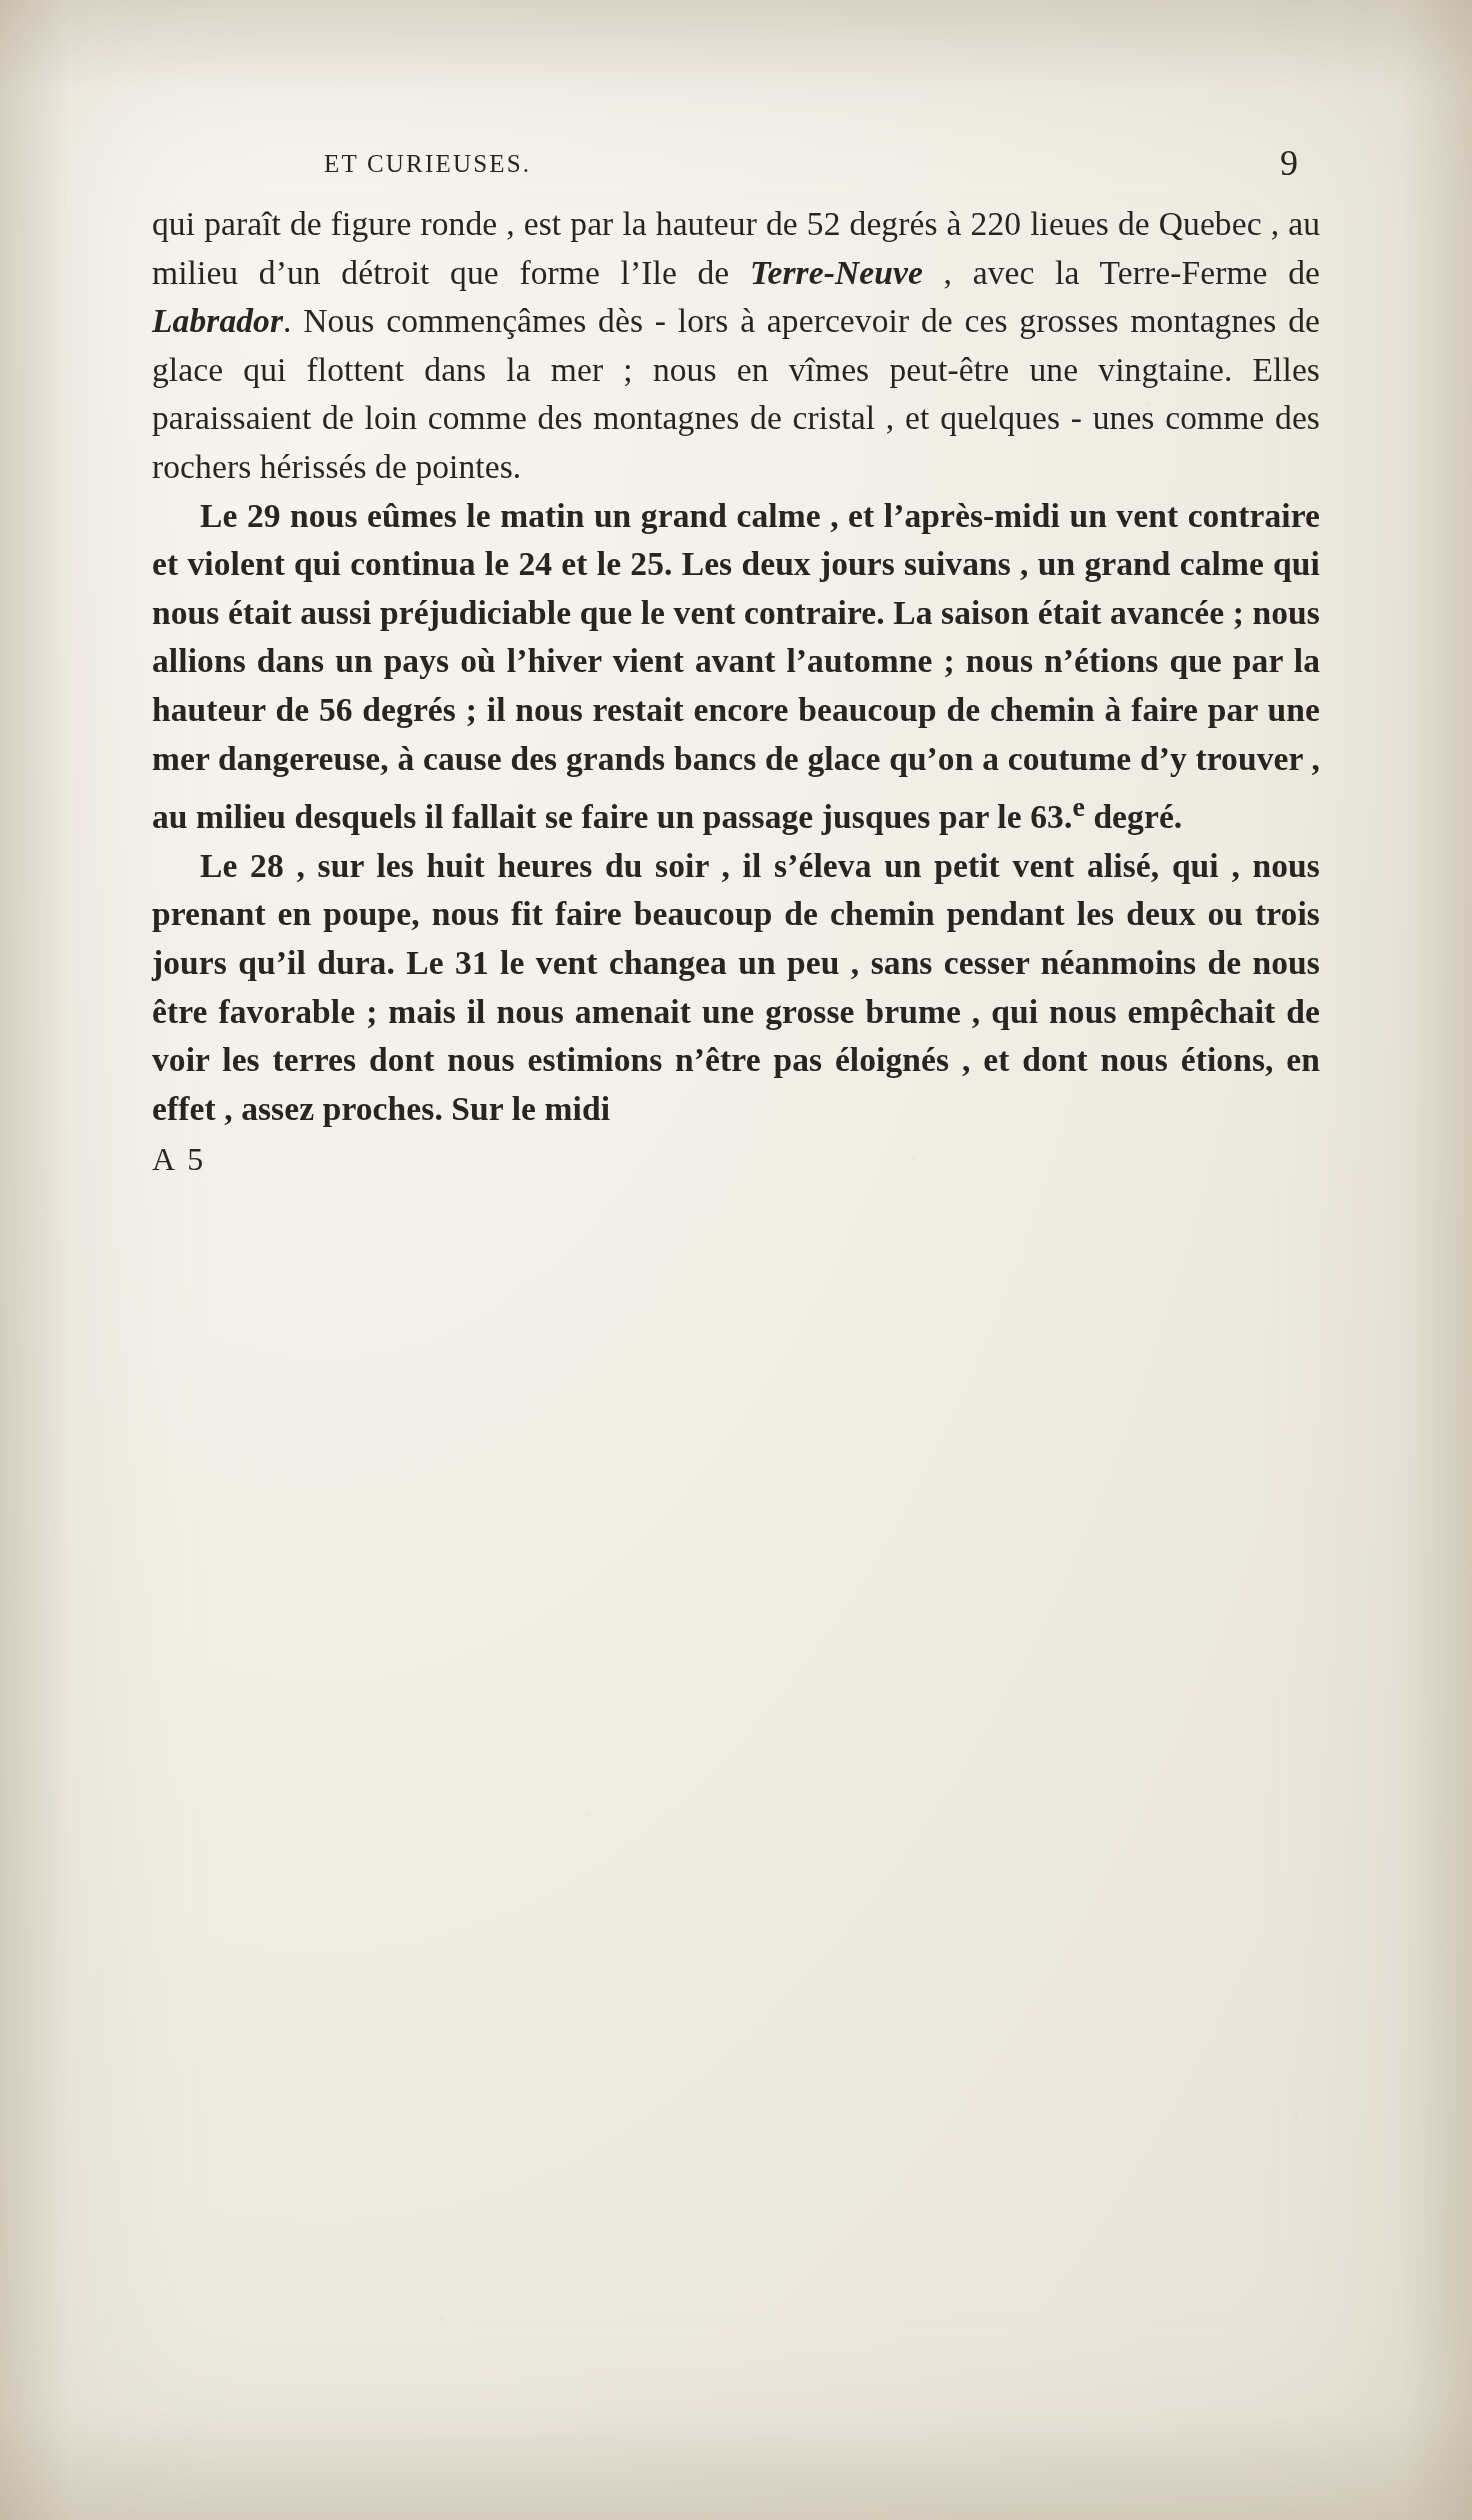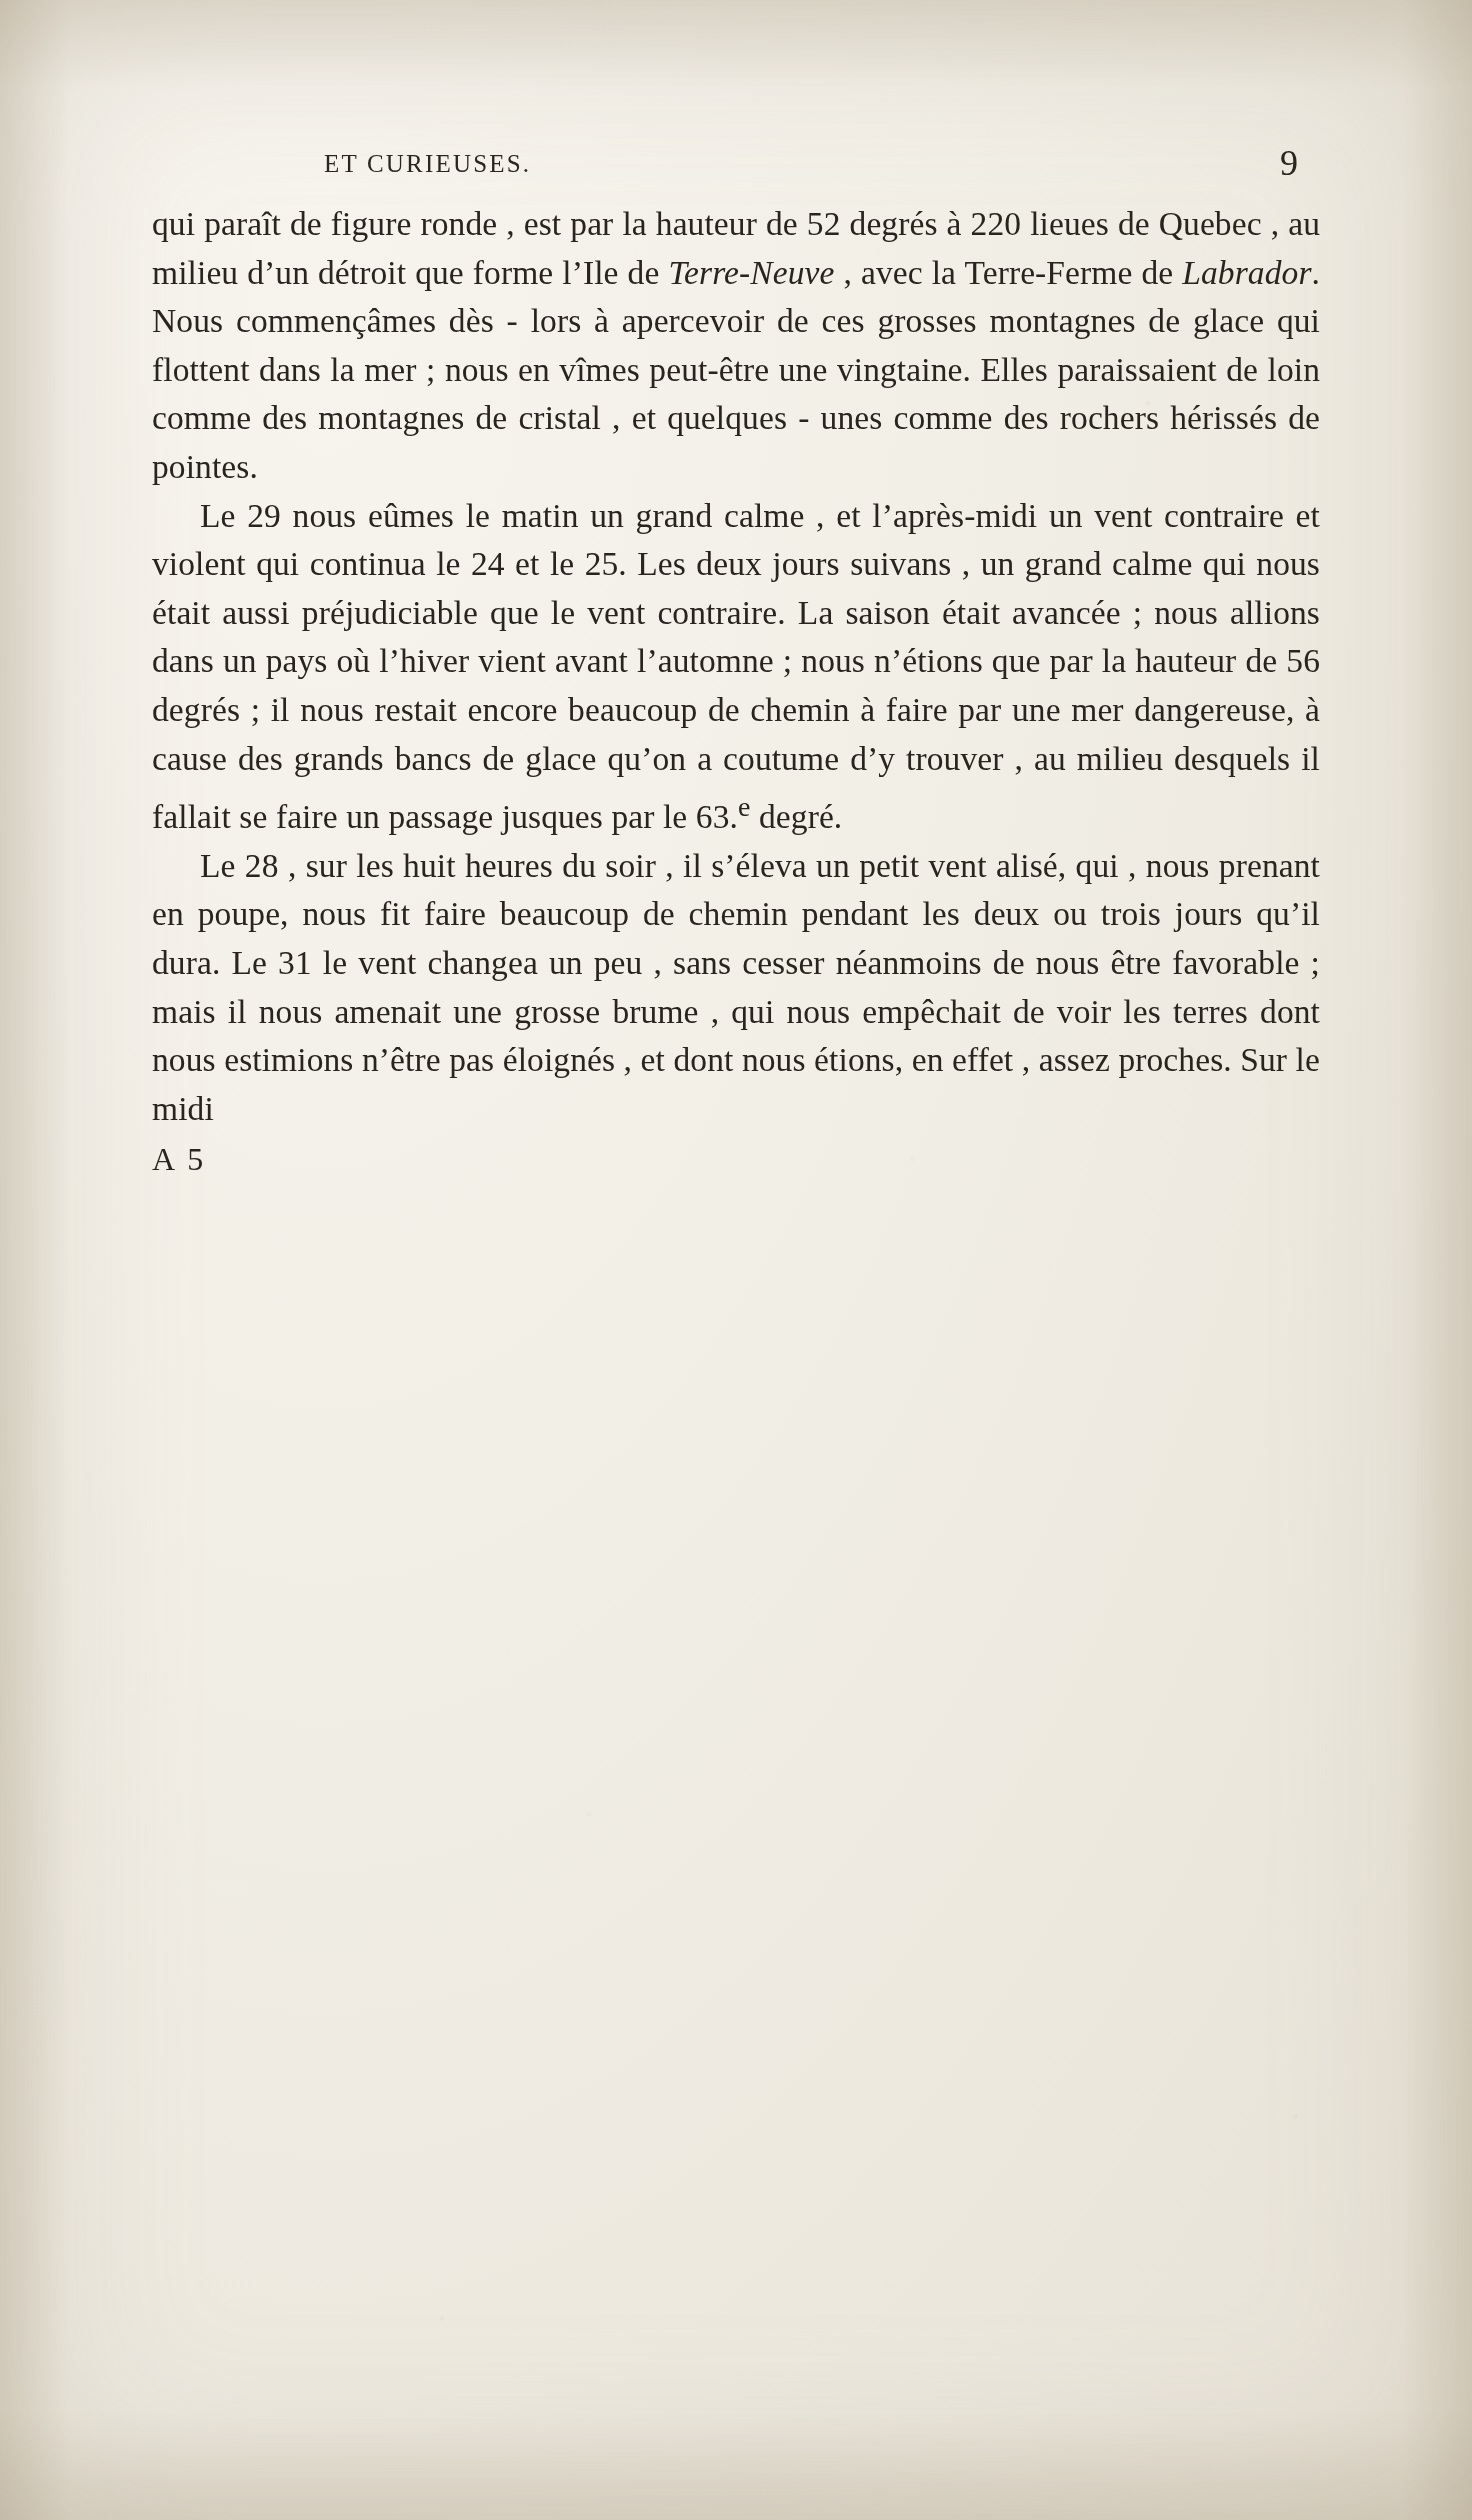--- a/index.html
+++ b/index.html
@@ -74,22 +74,23 @@
     margin: 0;
     font-size: 33.5px;
     line-height: 48.6px;
     text-align: justify;
     text-justify: inter-word;
     color: #2a241f;
     letter-spacing: 0.1px;
   }
   p.body.indent {
     text-indent: 48px;
+    font-weight: bold;
   }
-  .ital { font-style: italic; }
+  .ital { font-style: italic; font-weight: bold; }
   .signature {
     margin-top: 8px;
     text-align: left;
     font-size: 32px;
     letter-spacing: 3px;
     color: #2b2520;
   }
   .edge-l {
     position: absolute;
     left: 0; top: 0; bottom: 0; width: 70px;

